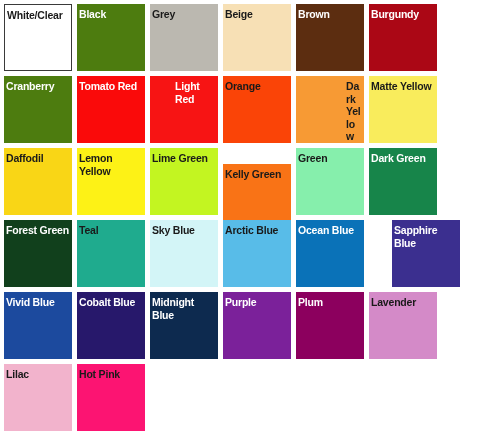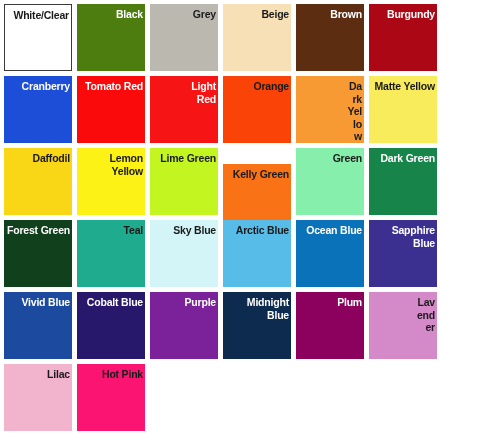--- a/index.html
+++ b/index.html
@@ -35,21 +35,21 @@
     height: 67px;
     box-sizing: border-box;
     overflow: hidden;
   }
 
   .swatch-label {
     display: block;
     width: 100%;
     box-sizing: border-box;
     padding: 4px 2px 0 2px;
-    text-align: right;
+    text-align: left;
     font-size: 10.5px;
     font-weight: bold;
     line-height: 12.5px;
     letter-spacing: -0.2px;
     word-wrap: break-word;
   }
 
   
   .swatch.text-dark .swatch-label { color: #1a1a1a; }
   
@@ -69,27 +69,27 @@
     </div>
     <div class="swatch text-light" style="background-color: #4d7c0f;">
       <span class="swatch-label">Black</span>
     </div>
     <div class="swatch text-dark" style="background-color: rgb(187, 184, 176);">
       <span class="swatch-label">Grey</span>
     </div>
     <div class="swatch text-dark" style="background-color: rgb(247, 224, 181);">
       <span class="swatch-label">Beige</span>
     </div>
-    <div class="swatch text-light" style="background-color: rgb(92, 45, 16); padding-left: 15px;">
+    <div class="swatch text-light" style="background-color: rgb(92, 45, 16);">
       <span class="swatch-label">Brown</span>
     </div>
     <div class="swatch text-light" style="background-color: rgb(171, 7, 21);">
       <span class="swatch-label">Burgundy</span>
     </div>
-    <div class="swatch text-light" style="background-color: #1d4ed8;">
+    <div class="swatch text-light" style="background-color: #4d7c0f;">
       <span class="swatch-label">Cranberry</span>
     </div>
     <div class="swatch text-light" style="background-color: rgb(250, 10, 10);">
       <span class="swatch-label">Tomato Red</span>
     </div>
     <div class="swatch text-light" style="background-color: rgb(247, 20, 20); padding-left: 23px;">
       <span class="swatch-label">Light Red</span>
     </div>
     <div class="swatch text-dark" style="background-color: rgb(250, 68, 7);">
       <span class="swatch-label">Orange</span>
@@ -126,39 +126,39 @@
     </div>
     <div class="swatch text-dark" style="background-color: rgb(211, 245, 247);">
       <span class="swatch-label">Sky Blue</span>
     </div>
     <div class="swatch text-dark" style="background-color: rgb(88, 188, 232);">
       <span class="swatch-label">Arctic Blue</span>
     </div>
     <div class="swatch text-light" style="background-color: rgb(10, 114, 184);">
       <span class="swatch-label">Ocean Blue</span>
     </div>
-    <div class="swatch text-light" style="background-color: rgb(59, 47, 143);">
+    <div class="swatch text-light" style="background-color: rgb(59, 47, 143); margin-left: 23px;">
       <span class="swatch-label">Sapphire Blue</span>
     </div>
     <div class="swatch text-light" style="background-color: rgb(28, 74, 158);">
       <span class="swatch-label">Vivid Blue</span>
     </div>
     <div class="swatch text-light" style="background-color: rgb(39, 24, 107);">
       <span class="swatch-label">Cobalt Blue</span>
     </div>
+    <div class="swatch text-light" style="background-color: rgb(13, 42, 79);">
+      <span class="swatch-label">Midnight Blue</span>
+    </div>
     <div class="swatch text-light" style="background-color: rgb(123, 33, 154);">
       <span class="swatch-label">Purple</span>
-    </div>
-    <div class="swatch text-light" style="background-color: rgb(13, 42, 79);">
-      <span class="swatch-label">Midnight Blue</span>
     </div>
     <div class="swatch text-light" style="background-color: rgb(140, 0, 94);">
       <span class="swatch-label">Plum</span>
     </div>
-    <div class="swatch text-dark" style="background-color: rgb(212, 138, 200); padding-left: 42px;">
+    <div class="swatch text-dark" style="background-color: rgb(212, 138, 200);">
       <span class="swatch-label">Lavender</span>
     </div>
     <div class="swatch text-dark" style="background-color: rgb(242, 179, 204);">
       <span class="swatch-label">Lilac</span>
     </div>
     <div class="swatch text-dark" style="background-color: rgb(252, 20, 114);">
       <span class="swatch-label">Hot Pink</span>
     </div>
   </div>
 

